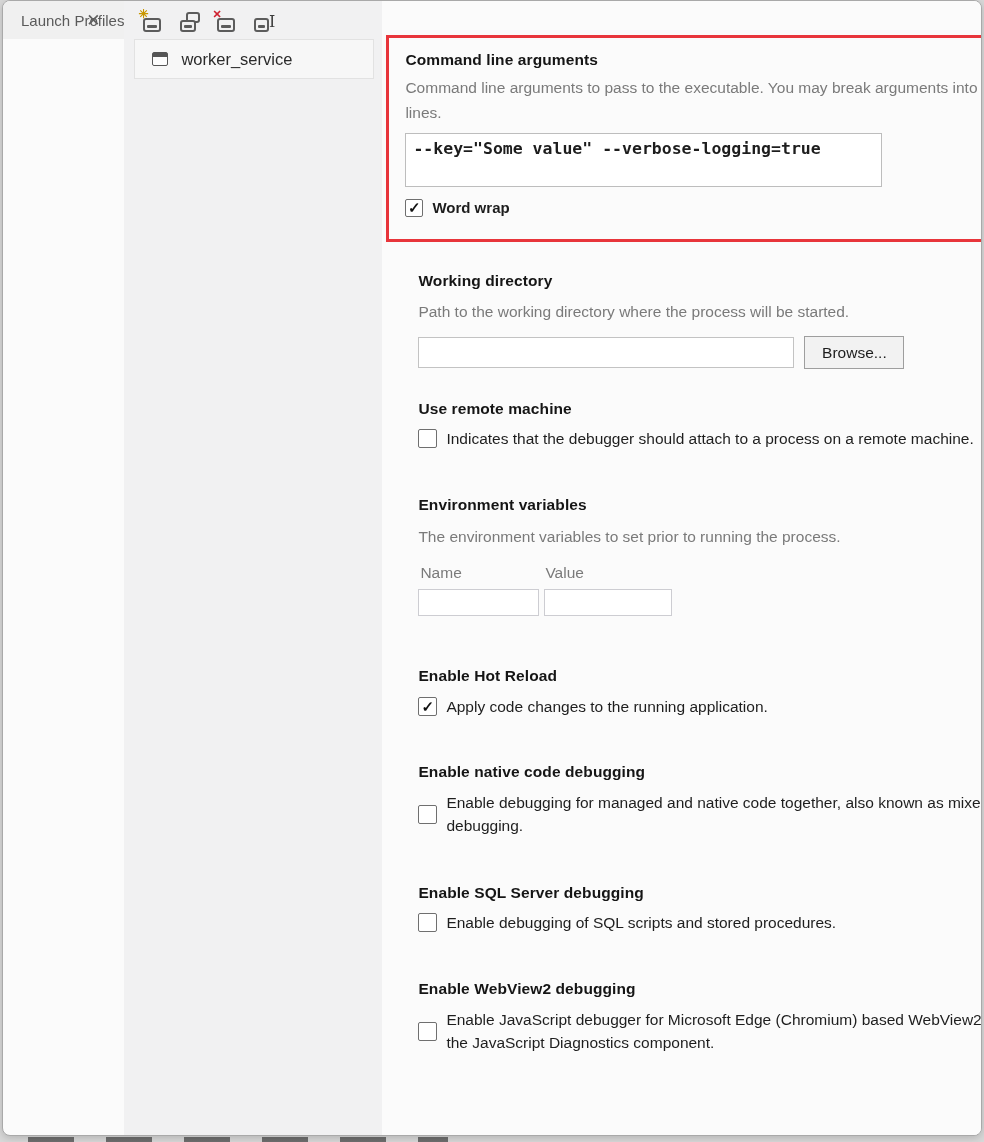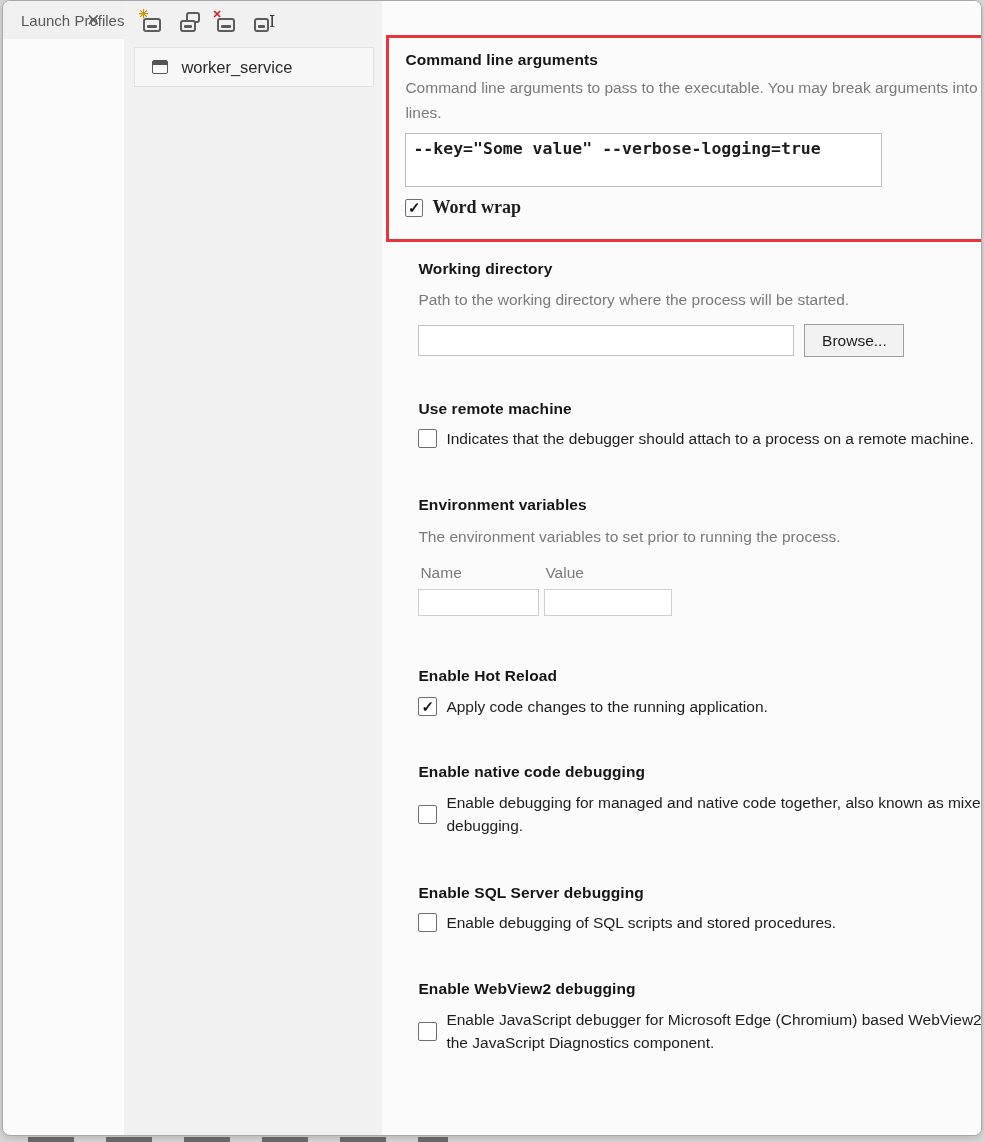--- a/index.html
+++ b/index.html
@@ -55,21 +55,21 @@
     position:absolute; top:-3px; left:-2px; font-size:12px; line-height:12px;
     font-weight:bold; z-index:2;
   }
   .tb-badge.star{ color:#c89600; }
   .tb-badge.redx{ color:#cf2130; font-size:11px; }
   .ibeam{
     position:absolute; right:0; top:1px; font-family:"DejaVu Serif",serif;
     font-size:16px; line-height:20px; color:#3c3c3c; z-index:2;
   }
   .profile-item{
-    margin:12px 8px 0 10px; height:40px; background:#f7f7f7;
+    margin:4px 8px 0 10px; height:40px; background:#f7f7f7;
     border:1px solid #e2e2e2; display:flex; align-items:center;
     padding-left:17px; cursor:pointer;
   }
   .win-icon{
     width:16px; height:14px; border:1.5px solid #565656; border-radius:2px;
     position:relative; background:#fdfdfd; flex:0 0 auto;
   }
   .win-icon::before{
     content:""; position:absolute; left:0; right:0; top:0; height:4px;
     background:#565656;
@@ -95,21 +95,21 @@
   .row{ display:flex; align-items:center; }
   .checkbox{
     width:19px; height:19px; border:1px solid var(--cb-border); background:#fff;
     border-radius:2px; flex:0 0 auto; display:flex; align-items:center;
     justify-content:center; font-size:15px; font-weight:bold; color:#111;
     cursor:pointer;
   }
   .checkbox.small{ width:18px; height:18px; }
   .cb-label{ margin-left:9px; font-size:15.5px; color:var(--label); line-height:23px; }
   .cb-label.mono{
-    font-family:Liberation Serif, serif; font-size:18px; font-weight:600;
+    font-family:Liberation Sans, sans-serif; font-size:15px; font-weight:600;
     color:#1d1d1d;
   }
   .wordwrap-row{ margin-top:9px; }
 
   .text-input{
     border:1px solid var(--input-border); background:#fff; height:33px;
     font-size:15px; padding:0 8px; outline:none; color:#1d1d1d;
   }
   .wd-row{ margin-top:12px; }
   .wd-input{ width:376px; height:31px; }
@@ -183,21 +183,21 @@
       <div class="hl-box">
         <h3>Command line arguments</h3>
         <div class="desc cmd-desc">Command line arguments to pass to the executable. You may break arguments into multiple lines.</div>
         <textarea class="cmd-textarea" spellcheck="false" style="">--key="Some value" --verbose-logging=true</textarea>
         <div class="row wordwrap-row">
           <span class="checkbox small checked">✓</span>
           <span class="cb-label mono">Word wrap</span>
         </div>
       </div>
 
-      <div class="section" style="top:259px;">
+      <div class="section" style="top:271px;">
         <h3>Working directory</h3>
         <div class="desc mt9">Path to the working directory where the process will be started.</div>
         <div class="row wd-row">
           <input class="text-input wd-input" type="text" value="" style="">
           <button class="browse-btn">Browse...</button>
         </div>
       </div>
 
       <div class="section" style="top:495px;">
         <h3>Environment variables</h3>

